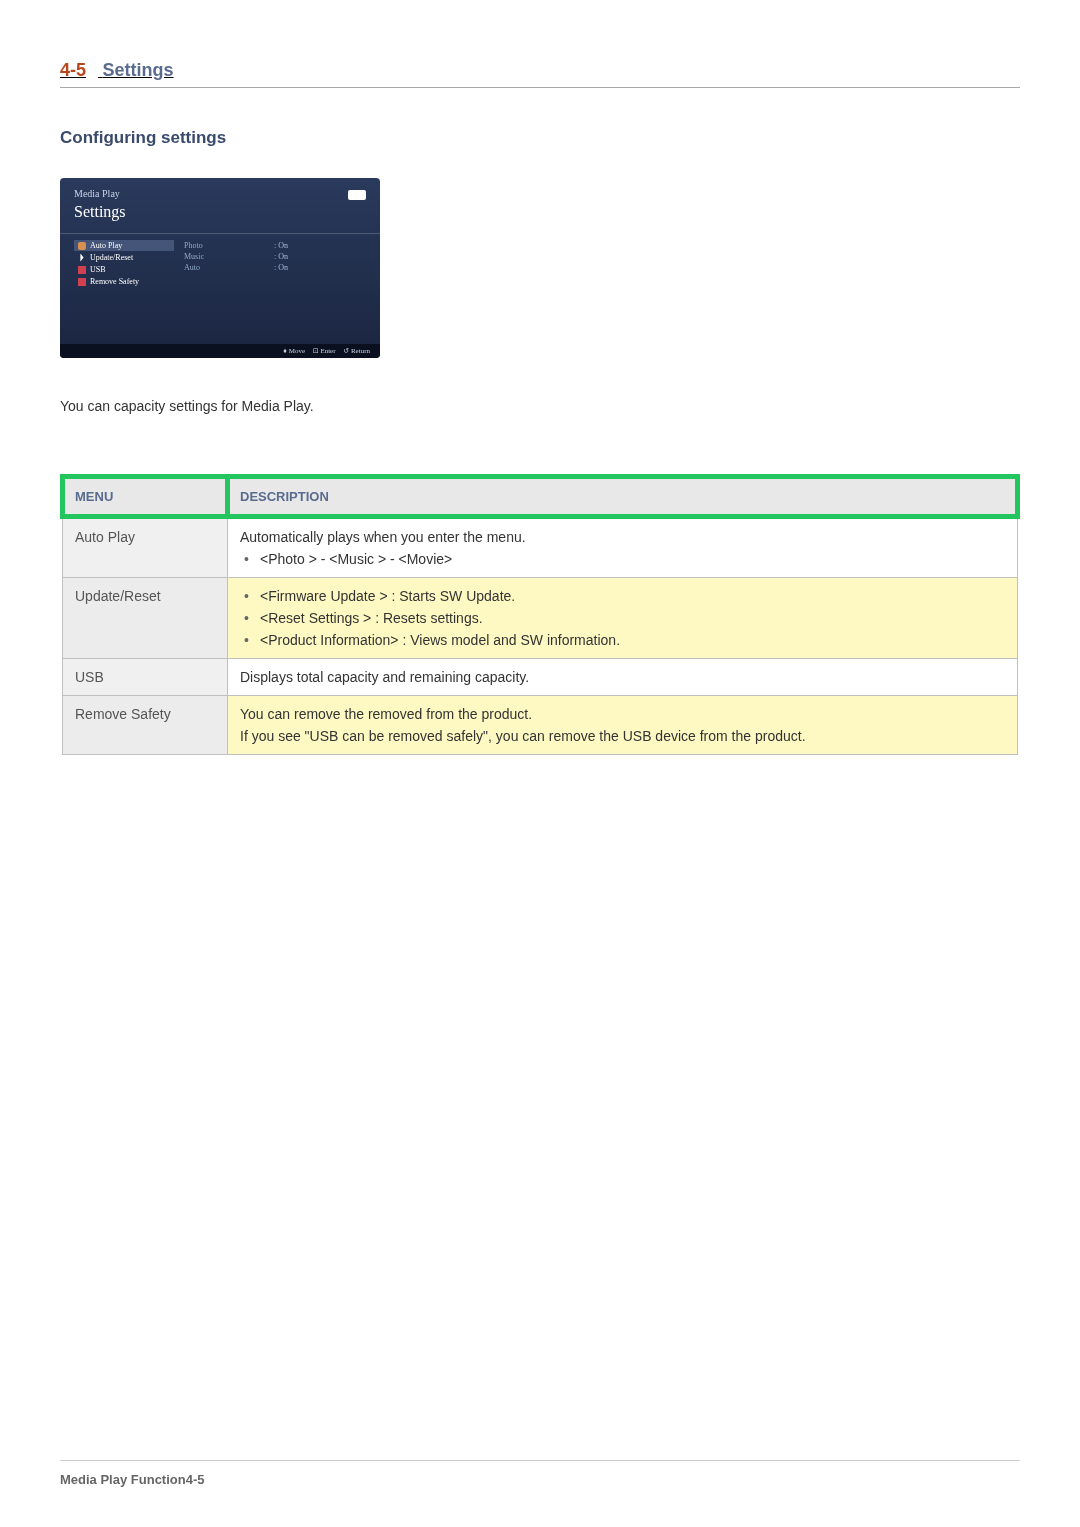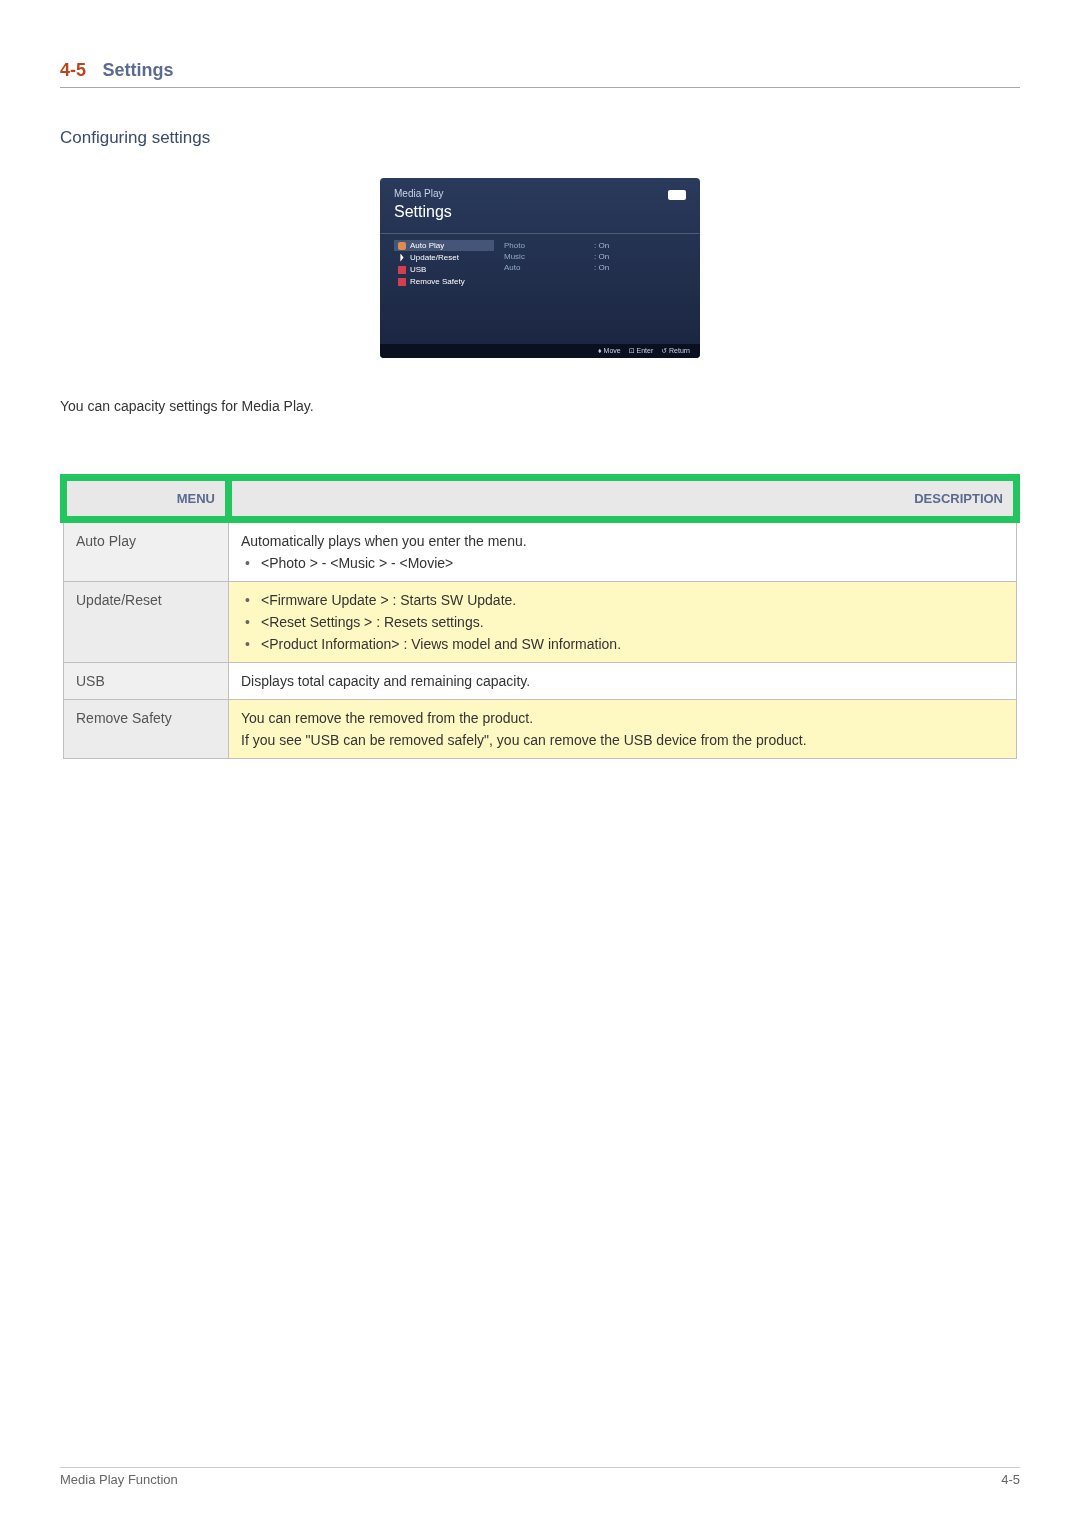--- a/index.html
+++ b/index.html
@@ -14,46 +14,47 @@
       height: 1527px;
       background: #ffffff;
       position: relative;
       padding: 60px 60px 40px 60px;
     }
     
     .section-header {
       border-bottom: 1px solid #a8a8a8;
       padding-bottom: 6px;
       margin-bottom: 40px;
+      text-decoration: underline;
     }
     
     .section-number {
       color: #b8471e;
       font-size: 18px;
       font-weight: bold;
       margin-right: 12px;
     }
     
     .section-title {
       color: #5a6b8f;
       font-size: 18px;
       font-weight: bold;
     }
     
     .subsection-title {
       color: #3a4a6b;
       font-size: 17px;
-      font-weight: normal;
+      font-weight: bold;
       margin-bottom: 30px;
     }
     
     .osd-container {
       display: flex;
-      justify-content: center;
       margin-bottom: 40px;
+      font-family: Liberation Serif, serif;
     }
     
     .osd-panel {
       width: 320px;
       height: 180px;
       background: linear-gradient(180deg, #2a3a5c 0%, #1a2540 100%);
       border-radius: 4px;
       position: relative;
       color: #fff;
       font-size: 9px;
@@ -165,22 +166,22 @@
       width: 100%;
       border-collapse: collapse;
       font-size: 14px;
     }
     
     .settings-table th {
       background: #e8e8e8;
       color: #5a6b8f;
       font-weight: bold;
       padding: 10px;
-      border: 7px solid #22c55e;
-      text-align: right;
+      border: 5px solid #22c55e;
+      text-align: left;
       font-size: 13px;
     }
     
     .settings-table td {
       padding: 10px 12px;
       border: 1px solid #c0c0c0;
       vertical-align: top;
       color: #333;
     }
     
@@ -227,25 +228,25 @@
       left: 4px;
       color: #666;
     }
     
     .page-footer {
       position: absolute;
       bottom: 40px;
       left: 60px;
       right: 60px;
       display: flex;
-      justify-content: space-between;
       font-size: 13px;
       color: #666;
       border-top: 1px solid #ccc;
-      padding-top: 4px;
+      padding-top: 11px;
+      font-weight: bold;
     }
   </style>
 </head>
 <body>
 
 <div class="section-header">
   <span class="section-number">4-5</span>
   <span class="section-title">Settings</span>
 </div>
 

